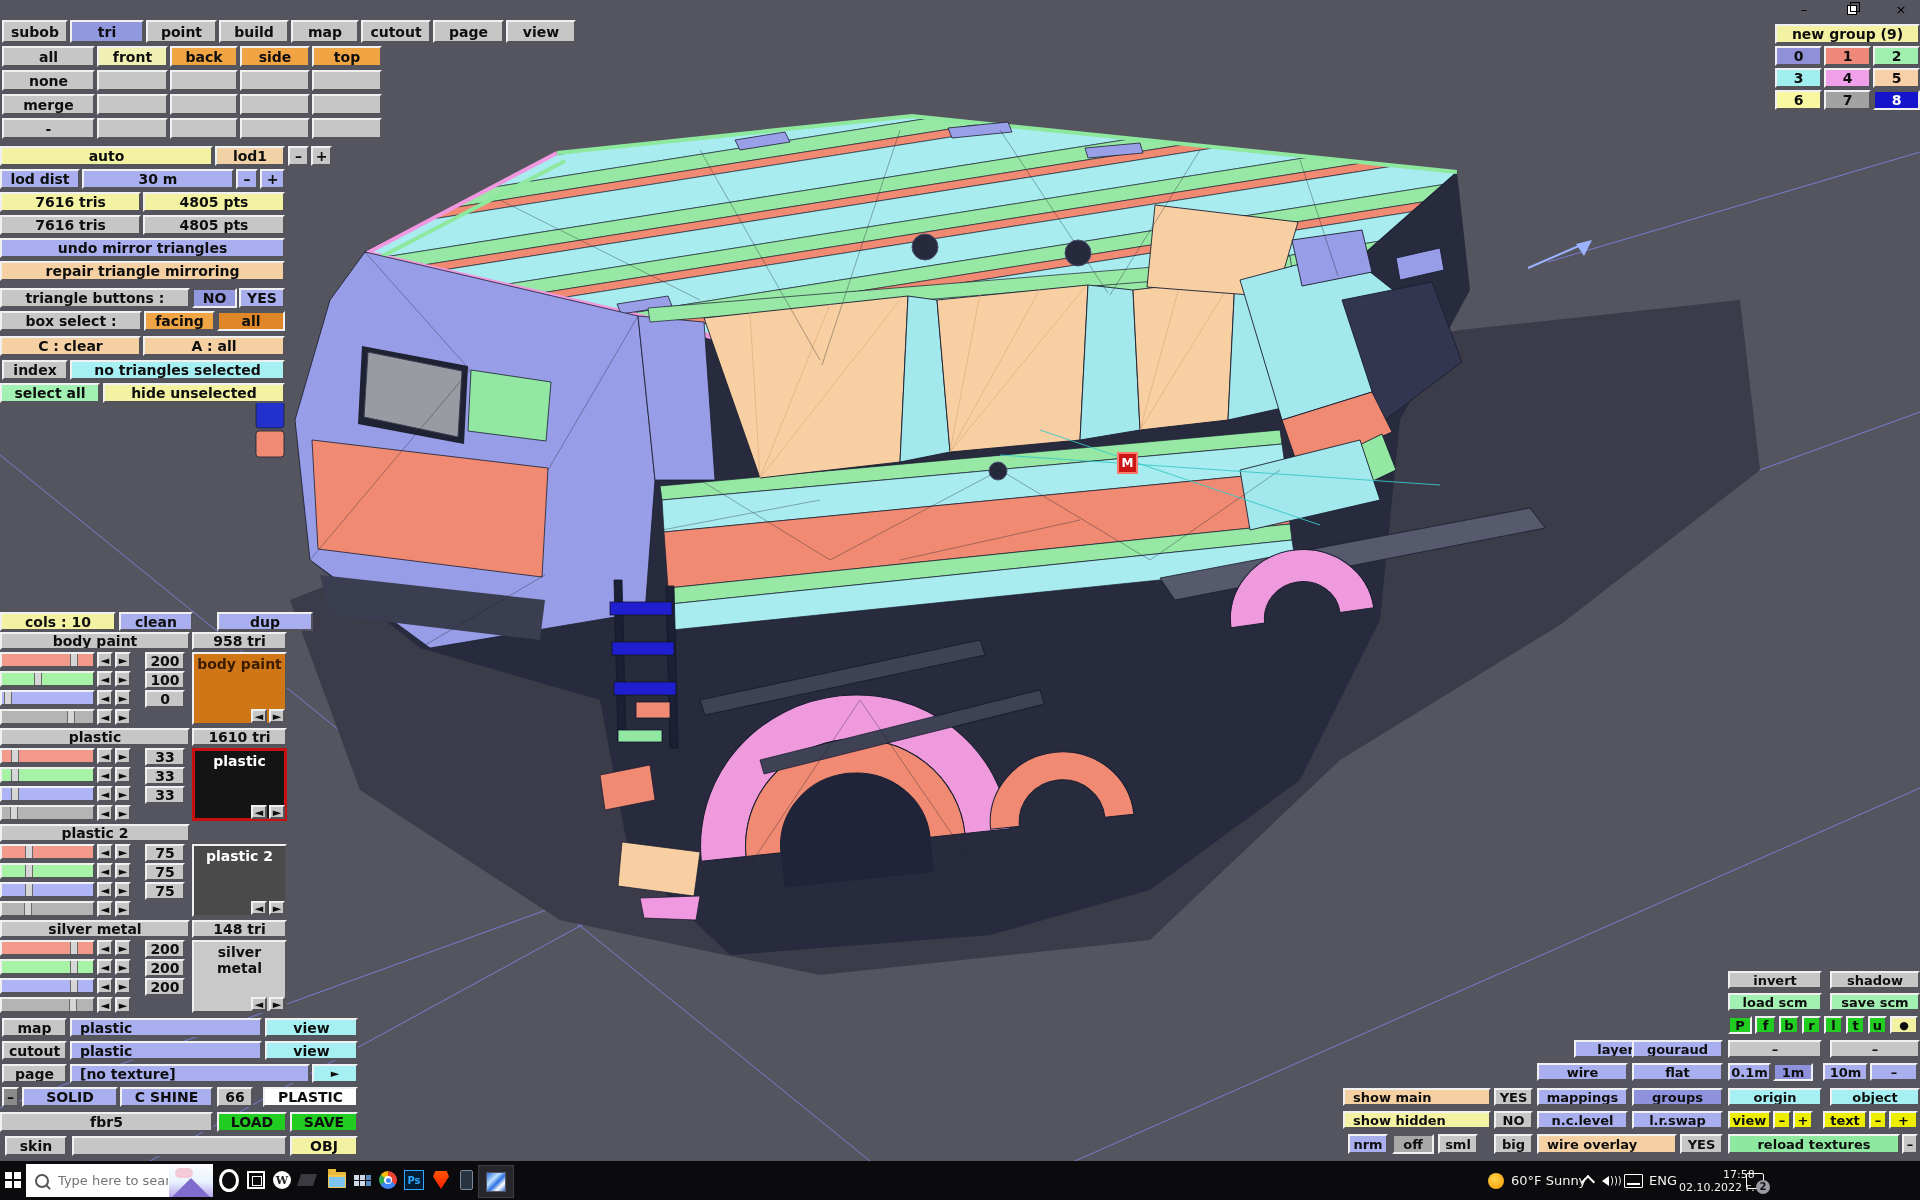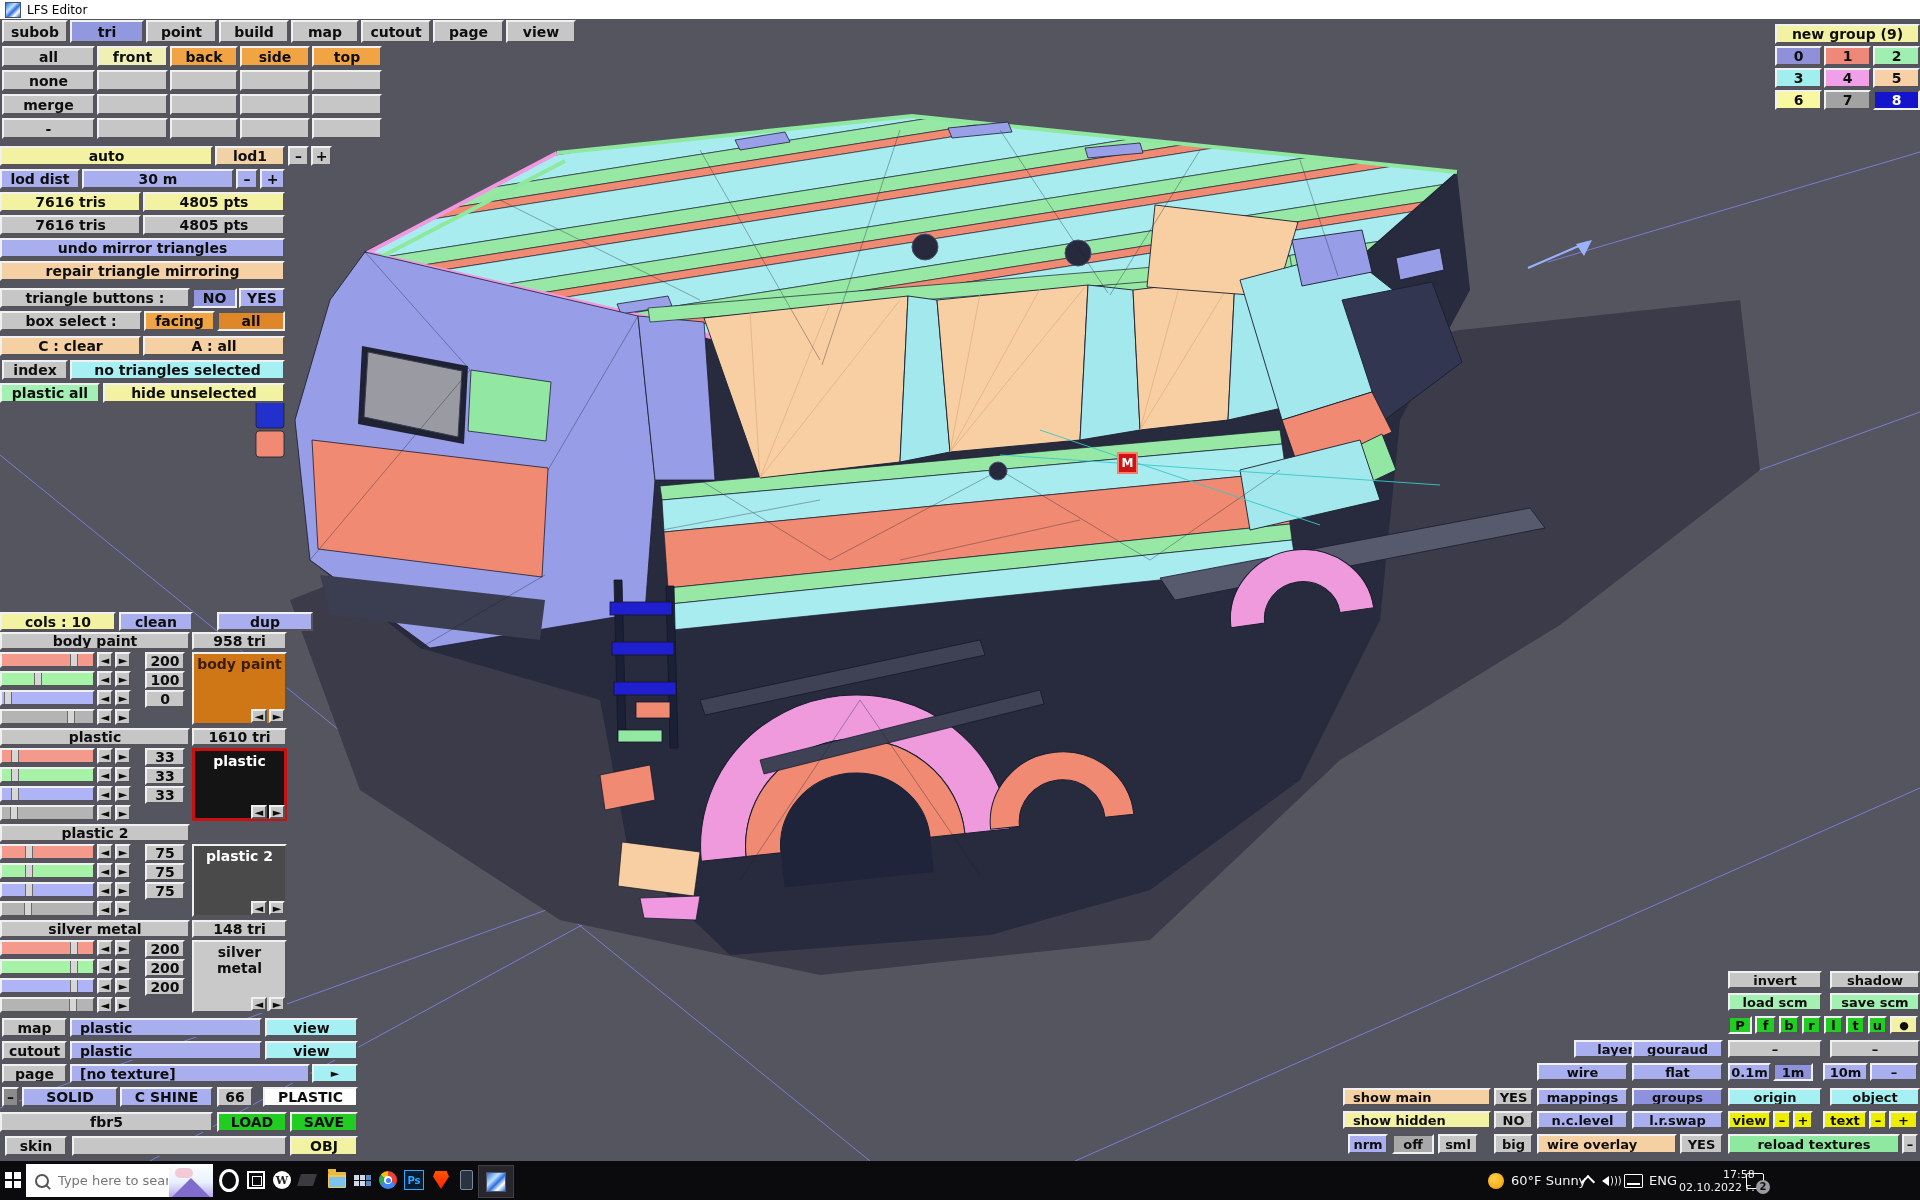--- a/index.html
+++ b/index.html
@@ -247,24 +247,20 @@
 
     <g>
       <line x1="1528" y1="268" x2="1588" y2="242" stroke="#9ab2ff" stroke-width="2"></line>
       <polygon points="1592,240 1576,244 1584,256" fill="#9ab2ff"></polygon>
     </g>
   </svg>
   </div>
 
   <div id="marker-m">M</div>
 
-  <div id="titlebar">
-    <div class="appicon"></div>
-    <span class="t">LFS Editor</span>
-  </div>
   <div class="winbtn" style="left:1785px;">–</div>
   <div class="winbtn" style="left:1833px;">
       <span class="restore-glyph"></span>
     </div>
   <div class="winbtn" style="left:1882px;">×</div>
 
   <div class="b" style="left:2px;top:20px;width:66px;height:23px;">subob</div>
   <div class="b purple2" style="left:70px;top:20px;width:74px;height:23px;">tri</div>
   <div class="b" style="left:146px;top:20px;width:71px;height:23px;">point</div>
   <div class="b" style="left:219px;top:20px;width:70px;height:23px;">build</div>
@@ -311,21 +307,21 @@
   <div class="b" style="left:0;top:288px;width:190px;height:20px;">triangle buttons :</div>
   <div class="b purple2 inset" style="left:192px;top:288px;width:45px;height:20px;">NO</div>
   <div class="b purple" style="left:239px;top:288px;width:46px;height:20px;">YES</div>
   <div class="b" style="left:0;top:311px;width:142px;height:20px;">box select :</div>
   <div class="b orange" style="left:144px;top:311px;width:71px;height:20px;">facing</div>
   <div class="b orange2 inset" style="left:217px;top:311px;width:68px;height:20px;">all</div>
   <div class="b peach" style="left:0;top:336px;width:141px;height:20px;">C : clear</div>
   <div class="b peach" style="left:143px;top:336px;width:142px;height:20px;">A : all</div>
   <div class="b" style="left:2px;top:360px;width:66px;height:20px;">index</div>
   <div class="b cyan" style="left:70px;top:360px;width:215px;height:20px;">no triangles selected</div>
-  <div class="b green" style="left:0;top:383px;width:100px;height:20px;">plastic all</div>
+  <div class="b green" style="left:0;top:383px;width:100px;height:20px;">select all</div>
   <div class="b yellow" style="left:103px;top:383px;width:182px;height:20px;">hide unselected</div>
 
   <div class="b yellow" style="left:1775px;top:24px;width:145px;height:20px;">new group (9)</div>
   <div class="b g0" style="left:1775px;top:46px;width:47px;height:20px;">0</div>
   <div class="b g1" style="left:1824px;top:46px;width:47px;height:20px;">1</div>
   <div class="b g2" style="left:1873px;top:46px;width:47px;height:20px;">2</div>
   <div class="b g3" style="left:1775px;top:68px;width:47px;height:20px;">3</div>
   <div class="b g4" style="left:1824px;top:68px;width:47px;height:20px;">4</div>
   <div class="b g5" style="left:1873px;top:68px;width:47px;height:20px;">5</div>
   <div class="b g6" style="left:1775px;top:90px;width:47px;height:20px;">6</div>

